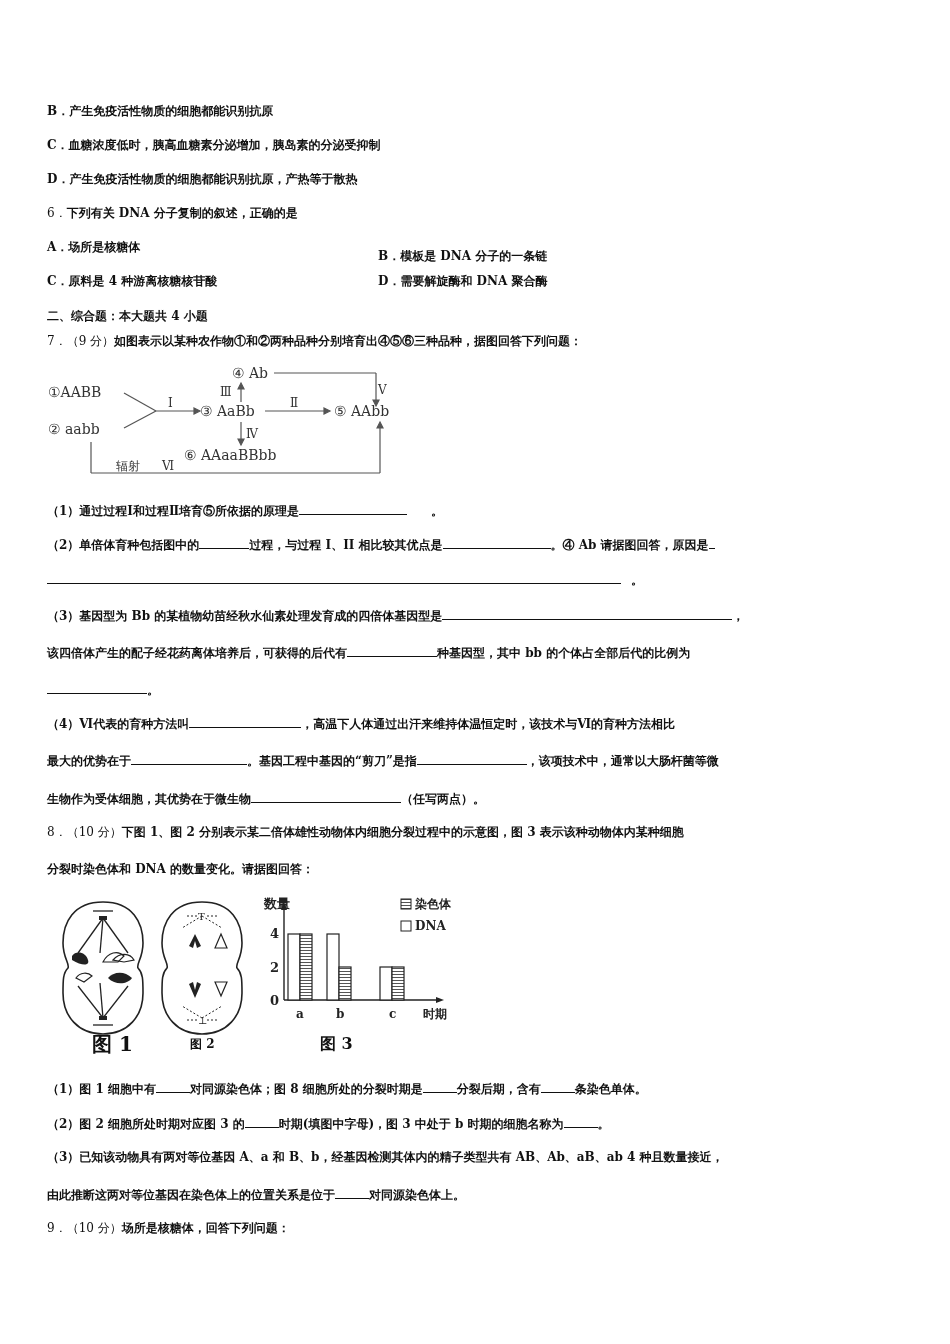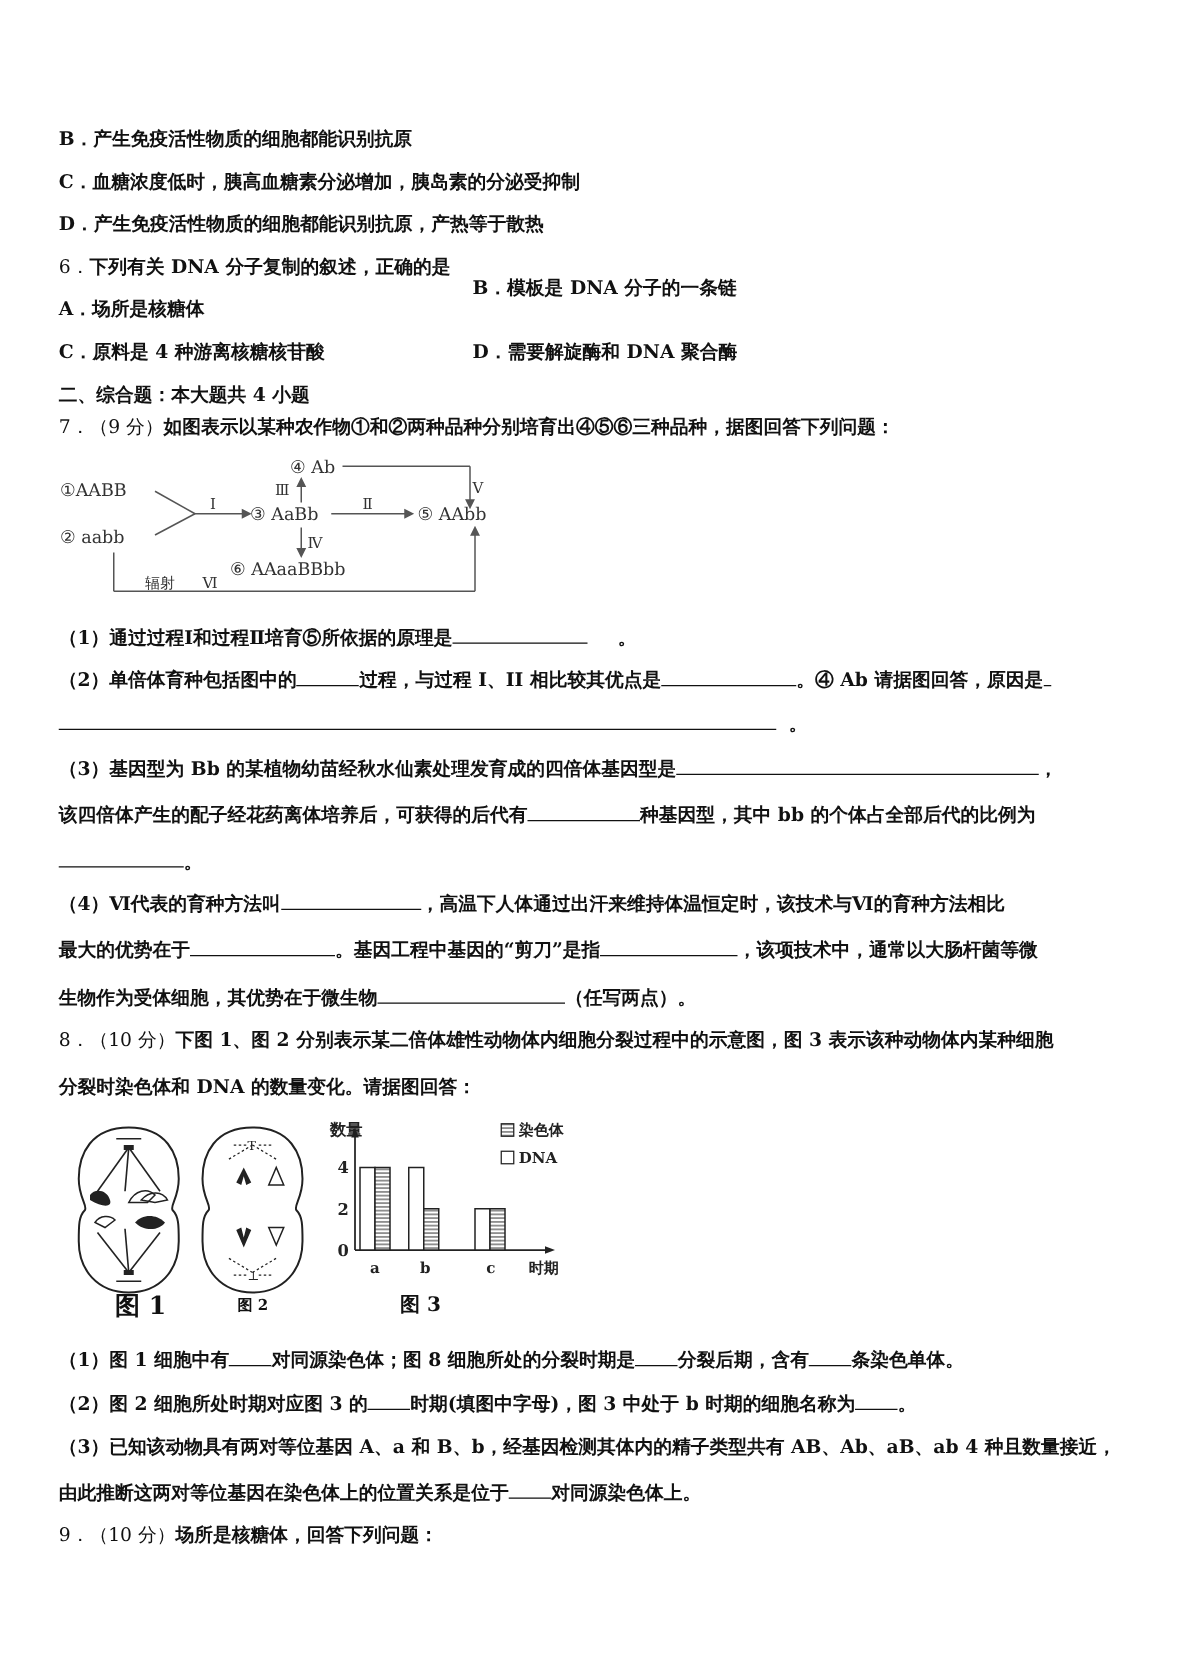--- a/index.html
+++ b/index.html
@@ -4,38 +4,38 @@
 <style>
   html, body { margin: 0; padding: 0; background: #ffffff; }
   body {
     width: 950px; height: 1344px; position: relative; overflow: hidden;
     font-family: "DejaVu Serif", "Liberation Serif", serif;
     color: #111;
     font-size: 15px;
   }
   .line {
     position: absolute; left: 47px; white-space: nowrap;
-    font-size: 15px; line-height: 20px; font-weight: bold;
+    font-size: 12px; line-height: 20px; font-weight: bold;
   }
   .qnum { font-weight: normal; }
   .blank { display: inline-block; border-bottom: 1.2px solid #111; height: 15px; vertical-align: baseline; }
   svg text { font-family: "DejaVu Serif", "Liberation Serif", serif; }
 </style>
 </head>
 <body>
 
 <div class="line" style="top:101px">B．产生免疫活性物质的细胞都能识别抗原</div>
 <div class="line" style="top:135px">C．血糖浓度低时，胰高血糖素分泌增加，胰岛素的分泌受抑制</div>
 <div class="line" style="top:169px">D．产生免疫活性物质的细胞都能识别抗原，产热等于散热</div>
 
 <div class="line" style="top:203px">
   <span class="qnum">6．</span><span>下列有关 DNA 分子复制的叙述，正确的是</span>
 </div>
 <div class="line" style="top:237px">A．场所是核糖体</div>
-<div class="line" style="top:220px; left:378px">B．模板是 DNA 分子的一条链</div>
+<div class="line" style="top:246px; left:378px">B．模板是 DNA 分子的一条链</div>
 <div class="line" style="top:271px">C．原料是 4 种游离核糖核苷酸</div>
 <div class="line" style="top:271px; left:378px">D．需要解旋酶和 DNA 聚合酶</div>
 
 <div class="line" style="top:306px">二、综合题：本大题共 4 小题</div>
 
 <div class="line" style="top:331px">
   <span class="qnum">7．（9 分）</span><span>如图表示以某种农作物①和②两种品种分别培育出④⑤⑥三种品种，据图回答下列问题：</span>
 </div>
 
 <svg style="position:absolute; left:44px; top:362px" width="360" height="115" viewBox="0 0 360 115">

